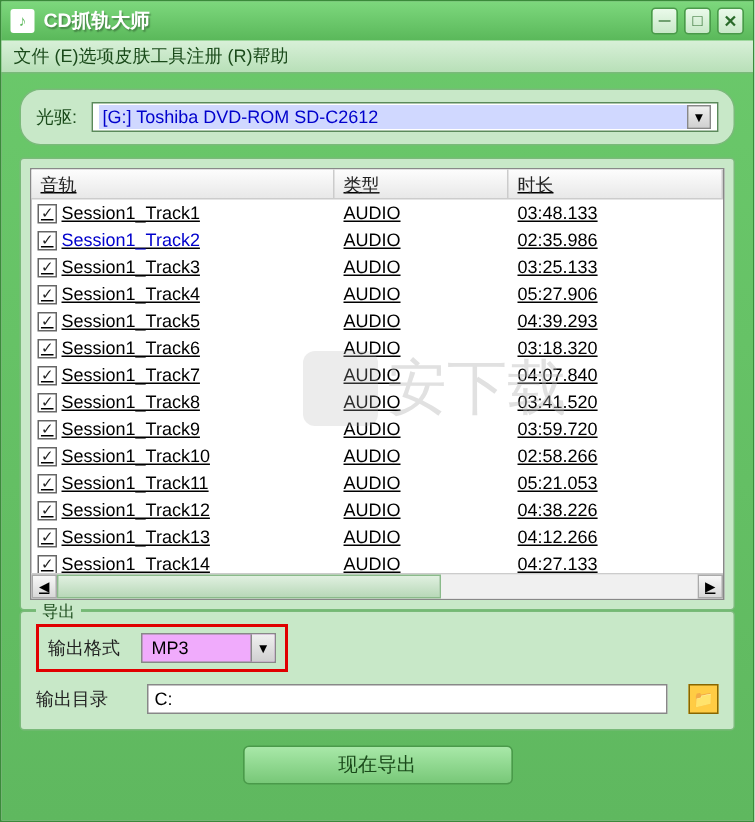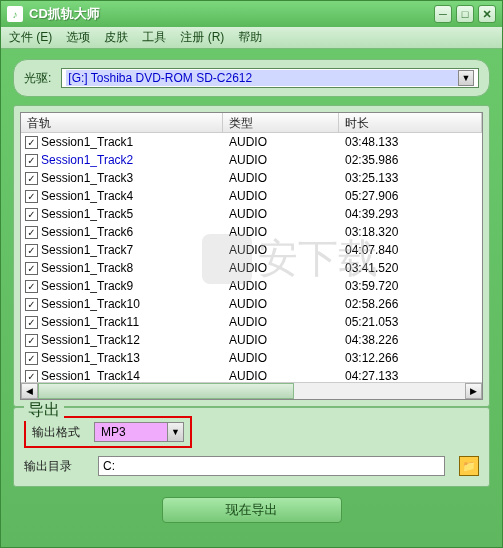--- a/index.html
+++ b/index.html
@@ -6,56 +6,56 @@
 body { font-family: "Microsoft YaHei", SimSun, Arial, sans-serif; font-size: 12px; background: #fff; }
 
 .window { width: 503px; height: 548px; background: linear-gradient(to bottom, #6bc96b 0%, #5fb85f 100%); border: 1px solid #3a8a3a; position: relative; }
 
 .titlebar { height: 26px; background: linear-gradient(to bottom, #7dd87d 0%, #5ab85a 100%); display: flex; align-items: center; padding: 0 6px; color: #fff; font-weight: bold; }
 .title-icon { width: 16px; height: 16px; background: #fff; border-radius: 2px; margin-right: 6px; display: flex; align-items: center; justify-content: center; color: #5ab85a; font-size: 10px; }
 .title-text { flex: 1; font-size: 13px; text-shadow: 1px 1px 1px rgba(0,0,0,0.3); }
 .win-controls { display: flex; gap: 4px; }
 .win-btn { width: 18px; height: 18px; background: linear-gradient(to bottom, #eafaea, #c8e8c8); border: 1px solid #4a9a4a; border-radius: 3px; display: flex; align-items: center; justify-content: center; font-size: 11px; color: #2a6a2a; cursor: pointer; }
 
-.menubar { height: 22px; background: linear-gradient(to bottom, #d8f0d8, #b8e0b8); display: flex; align-items: center; padding: 0 8px; gap: 14px; font-size: 12px; color: #1a4a1a; border-bottom: 1px solid #7aba7a; }
+.menubar { height: 22px; background: linear-gradient(to bottom, #d8f0d8, #b8e0b8); display: flex; align-items: center; padding: 0 8px; font-size: 12px; color: #1a4a1a; border-bottom: 1px solid #7aba7a; }
 .menu-item { cursor: pointer; }
 
 .content { padding: 10px 12px 10px 12px; }
 
 .panel { background: #c8e8c8; border: 1px solid #7aba7a; border-radius: 14px; padding: 8px 10px; margin-bottom: 8px; }
 
 .drive-row { display: flex; align-items: center; gap: 10px; }
 .drive-label { color: #1a4a1a; font-size: 12px; }
 .drive-select { flex: 1; height: 20px; background: #fff; border: 1px solid #5a8a5a; display: flex; align-items: center; padding: 0 4px; position: relative; }
 .drive-select-text { flex: 1; color: #0000cc; background: #d0d8ff; padding: 1px 2px; }
 .drive-select-arrow { width: 16px; height: 16px; background: linear-gradient(to bottom, #f0f0f0, #d0d0d0); border: 1px solid #888; display: flex; align-items: center; justify-content: center; font-size: 9px; cursor: pointer; }
 
 .table-panel { background: #c8e8c8; border: 1px solid #7aba7a; border-radius: 3px; padding: 6px; height: 302px; }
-.table-scroll { background: #fff; border: 1px solid #888; height: 100%; display: flex; flex-direction: column; }
+.table-scroll { background: #fff; border: 1px solid #888; height: 100%; display: flex; flex-direction: column; text-decoration: underline; }
 .table-header { display: flex; background: linear-gradient(to bottom, #fdfdfd, #e8e8e8); border-bottom: 1px solid #ccc; height: 20px; flex-shrink: 0; }
 .th { padding: 2px 6px; border-right: 1px solid #ccc; font-size: 12px; color: #222; }
 .th-track { width: 202px; }
 .th-type { width: 116px; }
 .th-dur { flex: 1; }
 
 .table-body { flex: 1; overflow: hidden; }
 .tr { display: flex; height: 18px; align-items: center; font-size: 12px; }
 .td-track { width: 202px; padding-left: 4px; display: flex; align-items: center; gap: 3px; }
 .td-type { width: 116px; padding-left: 6px; }
 .td-dur { flex: 1; padding-left: 6px; }
 .checkbox { width: 13px; height: 13px; border: 1px solid #666; background: #fff; display: flex; align-items: center; justify-content: center; font-size: 10px; color: #222; flex-shrink: 0; cursor: pointer; }
 .tr.selected .track-name { color: #0000cc; }
 
 .hscroll { height: 17px; background: #e8e8e8; border-top: 1px solid #ccc; display: flex; flex-shrink: 0; }
 .hbtn { width: 17px; background: linear-gradient(to bottom, #f8f8f8, #d8d8d8); border: 1px solid #aaa; display: flex; align-items: center; justify-content: center; font-size: 9px; cursor: pointer; }
 .htrack { flex: 1; background: #f0f0f0; position: relative; }
 .hthumb { position: absolute; left: 0; top: 0; width: 60%; height: 100%; background: linear-gradient(to bottom, #e0f0e0, #b8d8b8); border: 1px solid #8aba8a; }
 
 .output-panel { background: #c8e8c8; border: 1px solid #7aba7a; border-radius: 3px; padding: 8px 10px 10px 10px; position: relative; }
-.output-legend { position: absolute; top: -8px; left: 10px; background: #c8e8c8; padding: 0 4px; color: #1a4a1a; font-size: 16px; }
+.output-legend { position: absolute; top: -8px; left: 10px; background: #c8e8c8; padding: 0 4px; color: #1a4a1a; font-size: 11px; }
 .fmt-highlight { border: 2px solid #e00000; padding: 4px 6px; display: inline-flex; align-items: center; gap: 14px; margin-bottom: 8px; }
 .fmt-label { font-size: 12px; color: #222; text-align: right; }
 .fmt-select { width: 90px; height: 20px; background: #f0abfc; border: 1px solid #888; display: flex; align-items: center; }
 .fmt-select-text { flex: 1; padding: 0 6px; }
 .fmt-select-arrow { width: 16px; height: 18px; background: linear-gradient(to bottom, #f0f0f0, #d0d0d0); border-left: 1px solid #888; display: flex; align-items: center; justify-content: center; font-size: 9px; cursor: pointer; }
 .dir-row { display: flex; align-items: center; gap: 14px; }
 .dir-label { font-size: 12px; color: #222; width: 60px; }
 .dir-input { flex: 1; height: 20px; background: #fff; border: 1px solid #888; padding: 0 4px; font-size: 12px; }
 .dir-btn { width: 20px; height: 20px; background: #ffcc44; border: 1px solid #886600; cursor: pointer; display: flex; align-items: center; justify-content: center; font-size: 11px; }
 
@@ -204,21 +204,21 @@
               </div>
               <div class="td-type">AUDIO</div>
               <div class="td-dur">04:38.226</div>
             </div>
             <div class="tr">
               <div class="td-track">
                 <span class="checkbox">✓</span>
                 <span class="track-name">Session1_Track13</span>
               </div>
               <div class="td-type">AUDIO</div>
-              <div class="td-dur">03:12.266</div>
+              <div class="td-dur">04:12.266</div>
             </div>
             <div class="tr">
               <div class="td-track">
                 <span class="checkbox">✓</span>
                 <span class="track-name">Session1_Track14</span>
               </div>
               <div class="td-type">AUDIO</div>
               <div class="td-dur">04:27.133</div>
             </div>
           </div>

